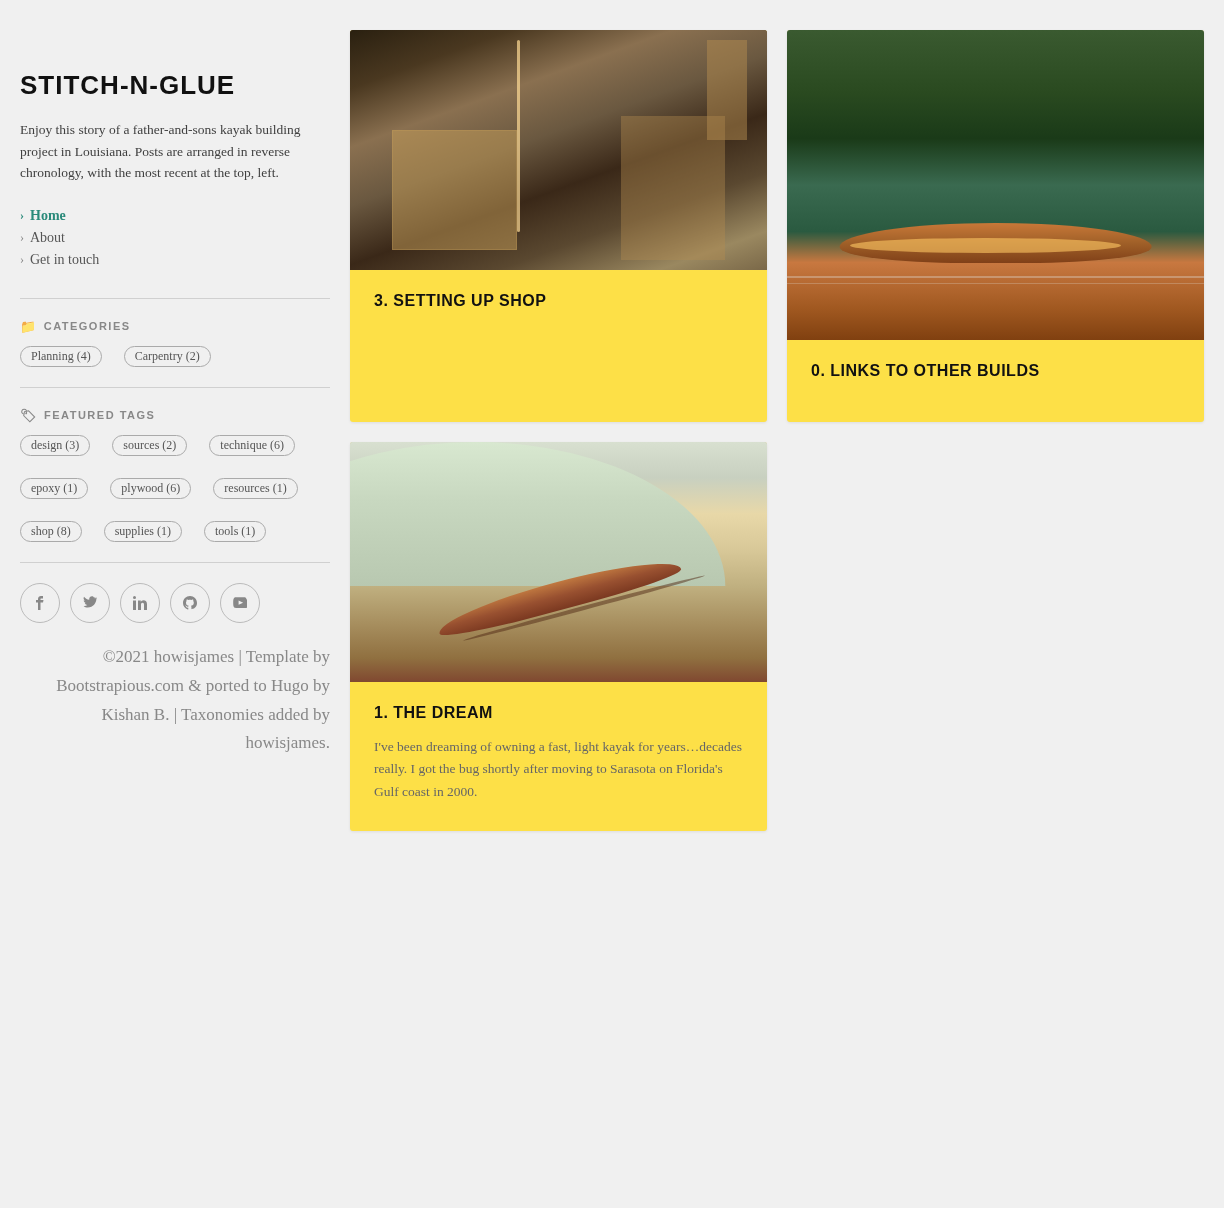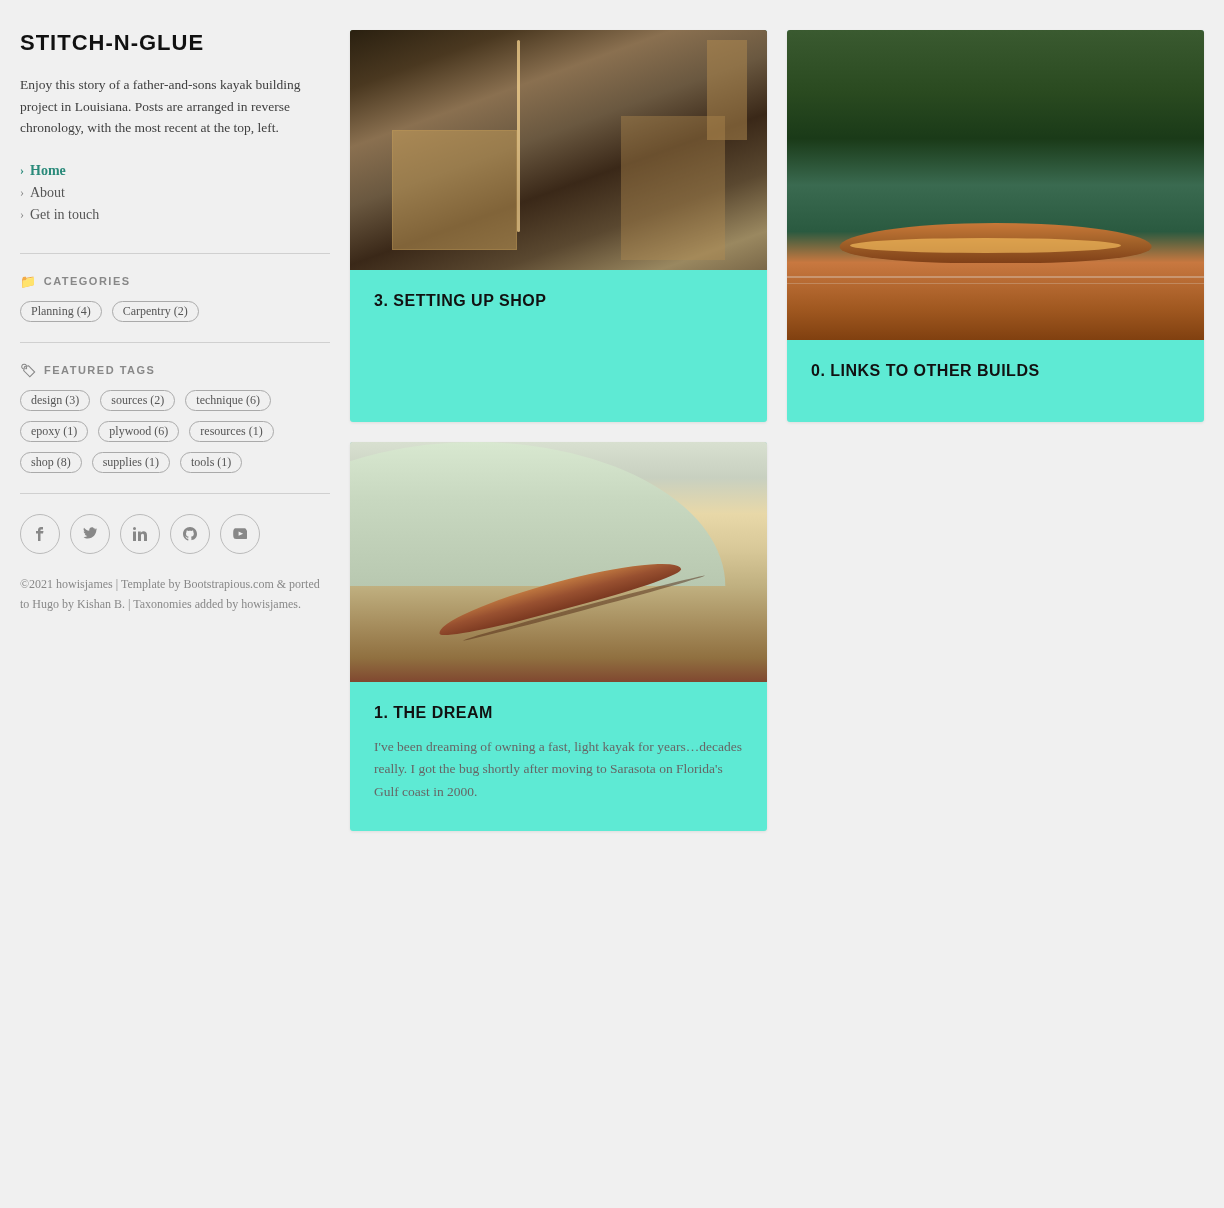--- a/index.html
+++ b/index.html
@@ -16,25 +16,26 @@
       padding: 30px 20px;
       gap: 20px;
     }
     
     .sidebar {
       width: 310px;
       flex-shrink: 0;
     }
     .site-title {
       font-family: Arial, Helvetica, sans-serif;
-      font-size: 22px;
+      font-size: 26px;
       font-weight: 900;
       letter-spacing: 1px;
       color: #111;
       margin-bottom: 18px;
+      margin-top: 40px;
     }
     .site-description {
       font-size: 13.5px;
       color: #404040;
       line-height: 1.6;
       margin-bottom: 24px;
     }
     .nav-menu {
       list-style: none;
       margin-bottom: 30px;
@@ -77,21 +78,21 @@
       align-items: center;
       gap: 6px;
       margin-bottom: 12px;
     }
     .sidebar-section-title .section-icon {
       font-size: 13px;
     }
     .tag-list {
       display: flex;
       flex-wrap: wrap;
-      gap: 10px;
+      gap: 22px;
       margin-bottom: 4px;
     }
     .tag-pill {
       border: 1px solid #aaa;
       border-radius: 12px;
       padding: 2px 10px;
       font-size: 12px;
       color: #555;
       background: transparent;
       cursor: pointer;
@@ -108,36 +109,36 @@
       border: 1px solid #bbb;
       background: transparent;
       display: flex;
       align-items: center;
       justify-content: center;
       cursor: pointer;
       font-size: 14px;
       color: #666;
     }
     .footer-text {
-      font-size: 12px;
+      font-size: 17px;
       color: #888;
       line-height: 1.7;
-      text-align: left;
+      text-align: right;
     }
     
     .main-content {
       flex: 1;
     }
     .posts-grid {
       display: grid;
       grid-template-columns: 1fr 1fr;
       gap: 20px;
     }
     .post-card {
-      background: #5eead4;
+      background: #fde047;
       border-radius: 3px;
       overflow: hidden;
       box-shadow: 0 1px 3px rgba(0,0,0,0.08);
     }
     .post-card-image {
       width: 100%;
       height: 240px;
       object-fit: cover;
       display: block;
       background: #ccc;

